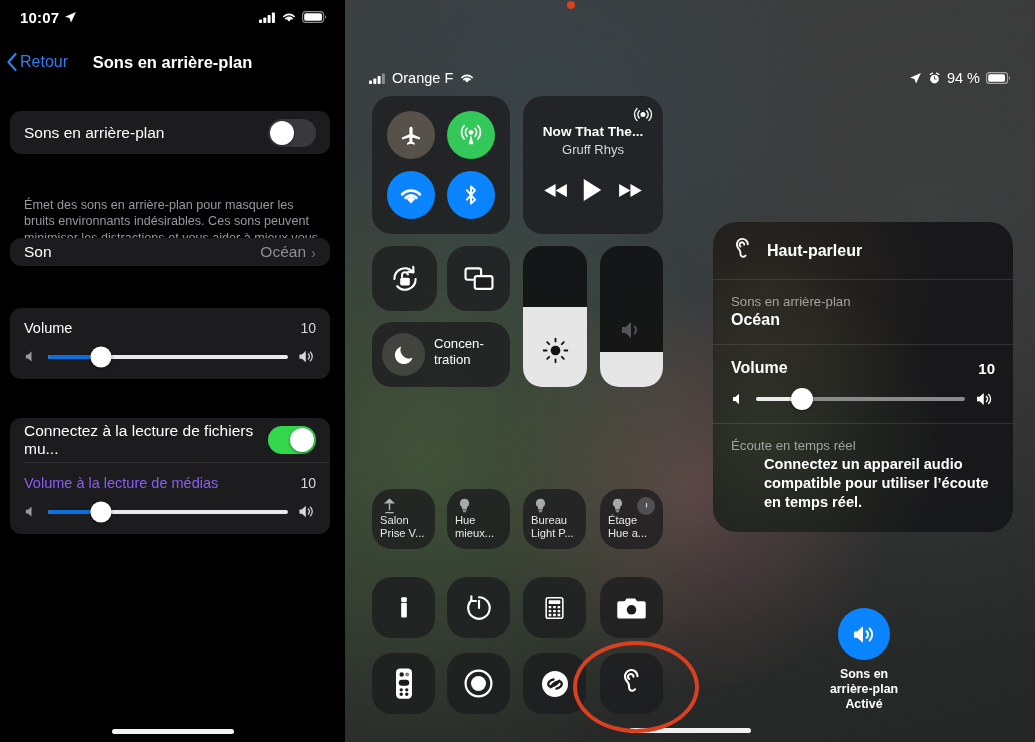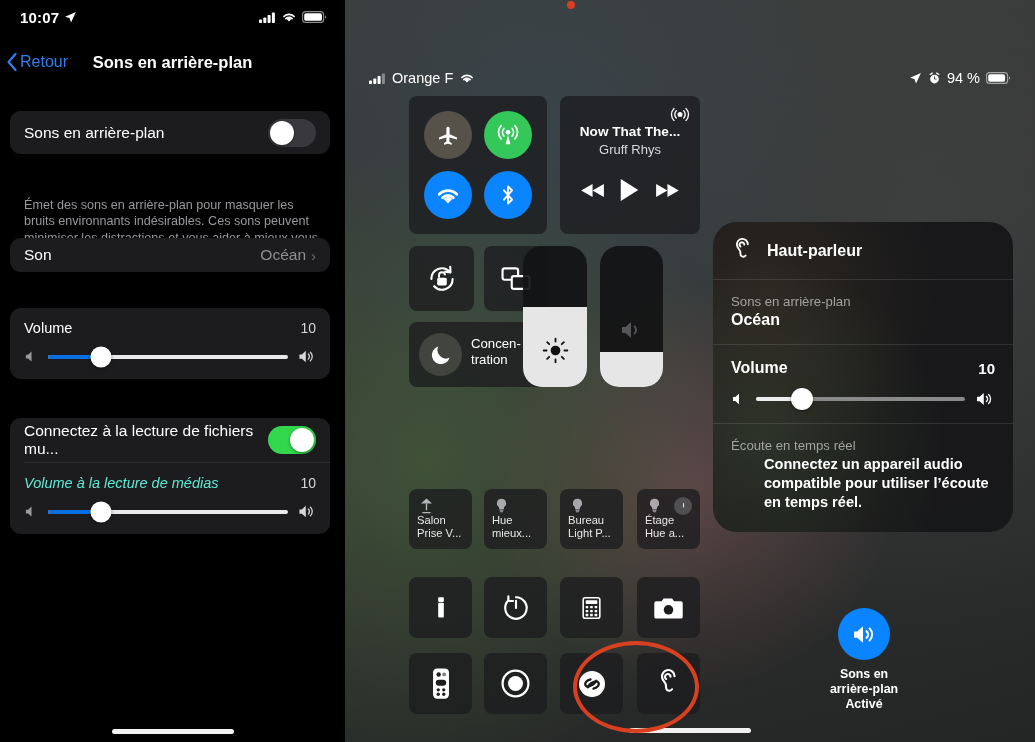--- a/index.html
+++ b/index.html
@@ -65,21 +65,21 @@
   }
   .toggle.off .knob { left: 2px; }
   .toggle.on  .knob { left: 22px; }
   .divider { height: 1px; background: #2d2d2f; margin-left: 14px; }
   .slider-block { padding: 12px 14px 14px; }
   .slider-head {
     display: flex; align-items: center; justify-content: space-between;
     margin-bottom: 12px;
   }
   .slider-title { font-size: 14.5px; color: #fff; }
-  .slider-title.dim { color: #5eead4; font-style: italic; }
+  .slider-title.dim { color: #8b5cf6; }
   .slider-num { font-size: 14px; color: #d6d6d9; }
   .slider-row { display: flex; align-items: center; gap: 9px; }
   .track {
     position: relative; flex: 1; height: 4px;
     background: #eaeaea; border-radius: 2px;
   }
   .track .fill {
     position: absolute; left: 0; top: 0; height: 100%;
     background: #0a6fe0; border-radius: 2px;
   }
@@ -109,23 +109,22 @@
     display: flex; align-items: center; justify-content: space-between;
     color: #fff;
   }
   .ccs-left, .ccs-right { display: flex; align-items: center; gap: 6px; }
   .carrier { font-size: 14.5px; font-weight: 500; text-align: right; }
   .batt-pct { font-size: 14.5px; font-weight: 500; }
 
   .tile {
     position: absolute;
     background: rgba(28,28,30,.76);
-    border-radius: 8px;
+    border-radius: 20px;
     backdrop-filter: blur(18px);
-    margin-left: 37px;
   }
   .round-btn {
     position: absolute; border-radius: 50%;
     display: flex; align-items: center; justify-content: center;
   }
   .media-title {
     position: absolute; left: 0; width: 100%; text-align: center;
     color: #fff; font-size: 13.6px; font-weight: 600;
   }
   .media-artist {
@@ -266,21 +265,21 @@
         <span class="row-label">Sons en arrière-plan</span>
         <div class="toggle off">
             <div class="knob"></div>
           </div>
       </div>
     </div>
 
     <div class="footnote" style="top:157px;margin-top:40px;">Émet des sons en arrière-plan pour masquer les bruits environnants indésirables. Ces sons peuvent minimiser les distractions et vous aider à mieux vous concentrer, à vous calmer et à vous reposer.</div>
 
     <div class="group" style="top:238px;">
-      <div class="row" style="height:34px;">
+      <div class="row" style="height:28px;">
         <span class="row-label">Son</span>
         <div class="row-right">
           <span class="row-value">Océan</span>
           <span class="chevron">›</span>
         </div>
       </div>
     </div>
 
     <div class="group" style="top:308px;">
       <div class="slider-block">

